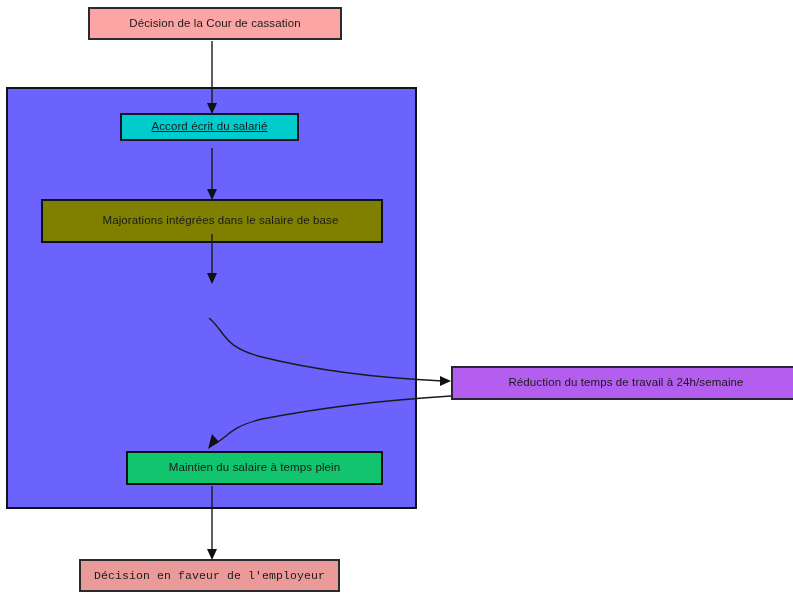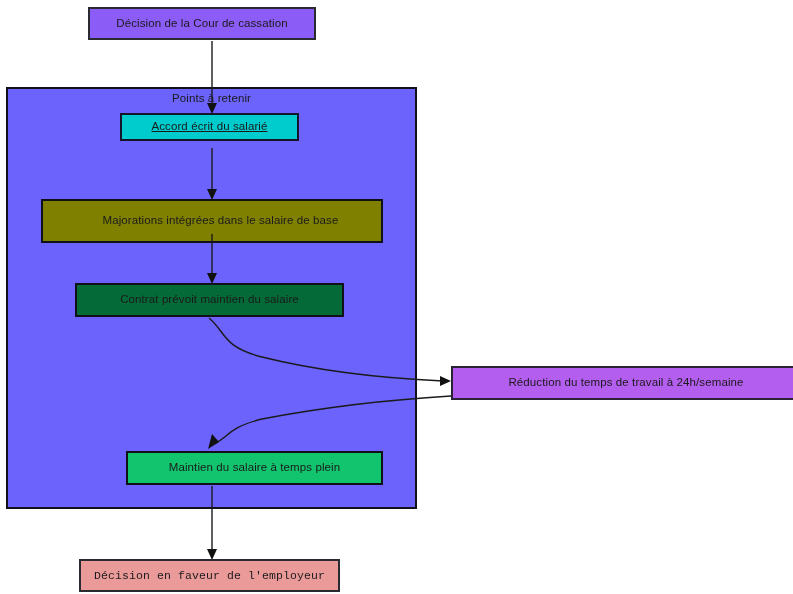--- a/index.html
+++ b/index.html
@@ -49,23 +49,23 @@
     font-size: 11.5px;
     color: #1a1a1a;
     text-align: center;
     letter-spacing: 0.1px;
     z-index: 5;
     line-height: 1.2;
   }
   .node-cassation {
     left: 88px;
     top: 7px;
-    width: 228px;
+    width: 254px;
     height: 33px;
-    background: #8b5cf6;
+    background: #fca5a5;
     border-color: #2a2a33;
   }
   .node-accord {
     left: 120px;
     top: 113px;
     width: 179px;
     height: 28px;
     background: #00ccce;
     border-color: #14142a;
     text-decoration: underline;
@@ -136,21 +136,20 @@
     stroke: none;
   }
 </style>
 </head>
 <body>
 
 <div id="canvas">
 
   <div class="subgraph"></div>
 
-  <div class="subgraph-title">Points à retenir</div>
 
   <svg id="edges" viewBox="0 0 793 594">
 
     <g>
       <path class="edge-path" d="M 212,41 L 212,107"></path>
       <polygon class="arrow-head" points="212,114 207,103 217,103"></polygon>
     </g>
 
     <g>
       <path class="edge-path" d="M 212,148 L 212,193"></path>
@@ -183,23 +182,20 @@
   </div>
 
   <div class="node node-accord">
     <span>Accord écrit du salarié</span>
   </div>
 
   <div class="node node-majorations">
     <span>Majorations intégrées dans le salaire de base</span>
   </div>
 
-  <div class="node node-contrat">
-    <span>Contrat prévoit maintien du salaire</span>
-  </div>
 
   <div class="node node-reduction">
     <span>Réduction du temps de travail à 24h/semaine</span>
   </div>
 
   <div class="node node-maintien">
     <span>Maintien du salaire à temps plein</span>
   </div>
 
   <div class="node node-employeur">

